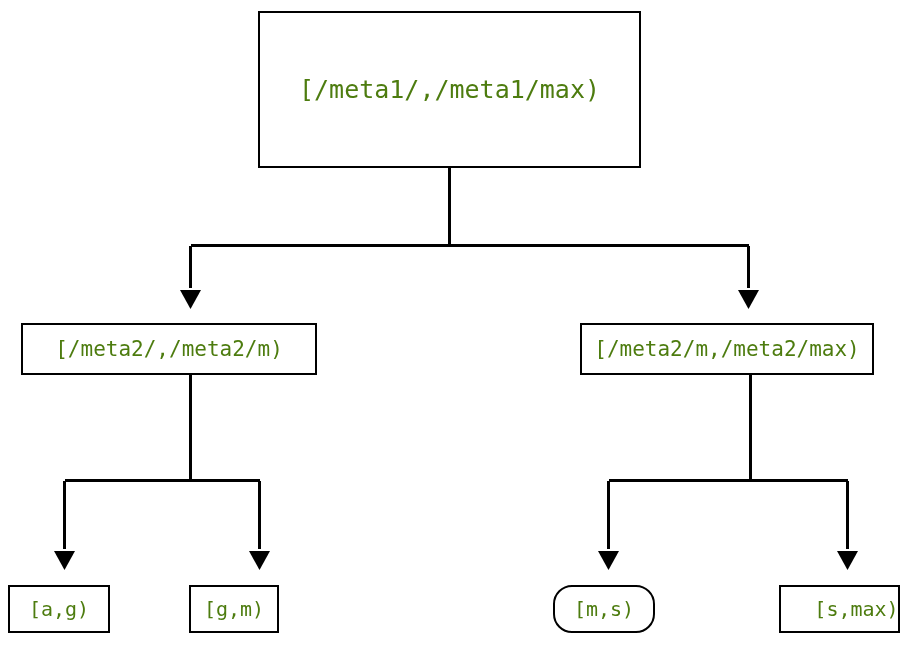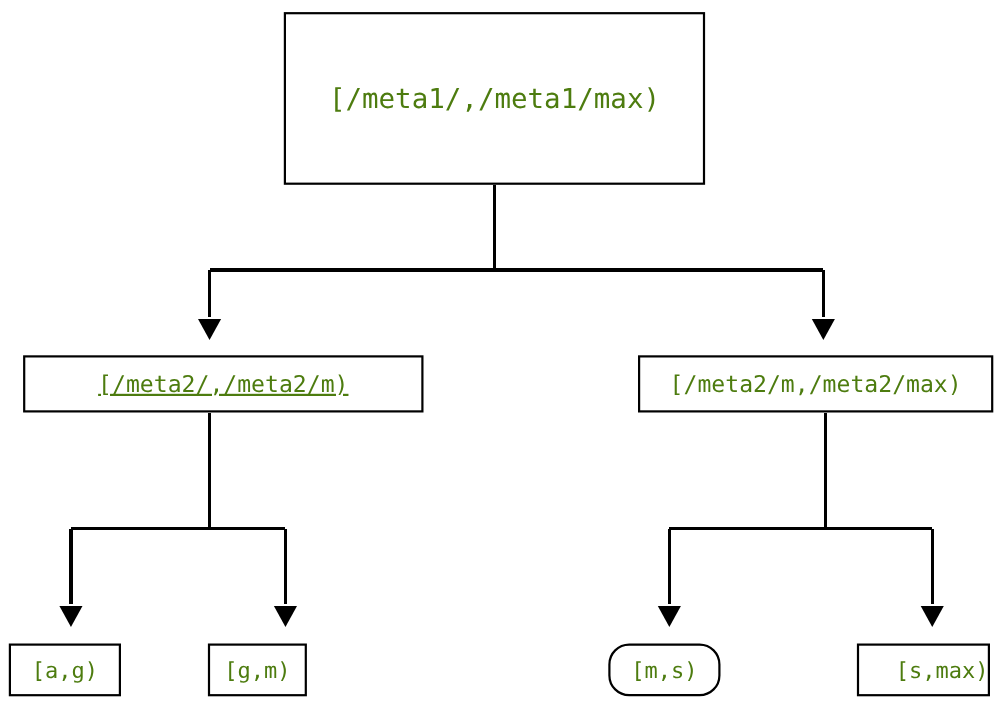--- a/index.html
+++ b/index.html
@@ -36,22 +36,22 @@
     z-index: 2;
   }
   .node-label {
     display: block;
     line-height: 1;
     letter-spacing: 0px;
   }
   .node-root      { left: 258px; top: 11px;  width: 383px; height: 157px; }
   .node-root .node-label      { font-size: 25px; }
   .node-mid       { top: 323px; height: 52px; }
-  .node-mid-left  { left: 21px;  width: 364px; text-decoration: underline; }
-  .node-mid-right { left: 580px; width: 323px; }
+  .node-mid-left  { left: 21px;  width: 296px; }
+  .node-mid-right { left: 580px; width: 294px; }
   .node-mid .node-label       { font-size: 21px; }
   .node-leaf      { top: 585px; height: 48px; }
   .node-leaf .node-label      { font-size: 20px; }
   .node-leaf-0    { left: 8px;   width: 102px; }
   .node-leaf-1    { left: 189px; width: 90px; }
   .node-leaf-2    { left: 553px; width: 102px; border-radius: 19px; }
   .node-leaf-3    { left: 779px; width: 121px; padding-left: 34px; }
 </style>
 </head>
 <body>

